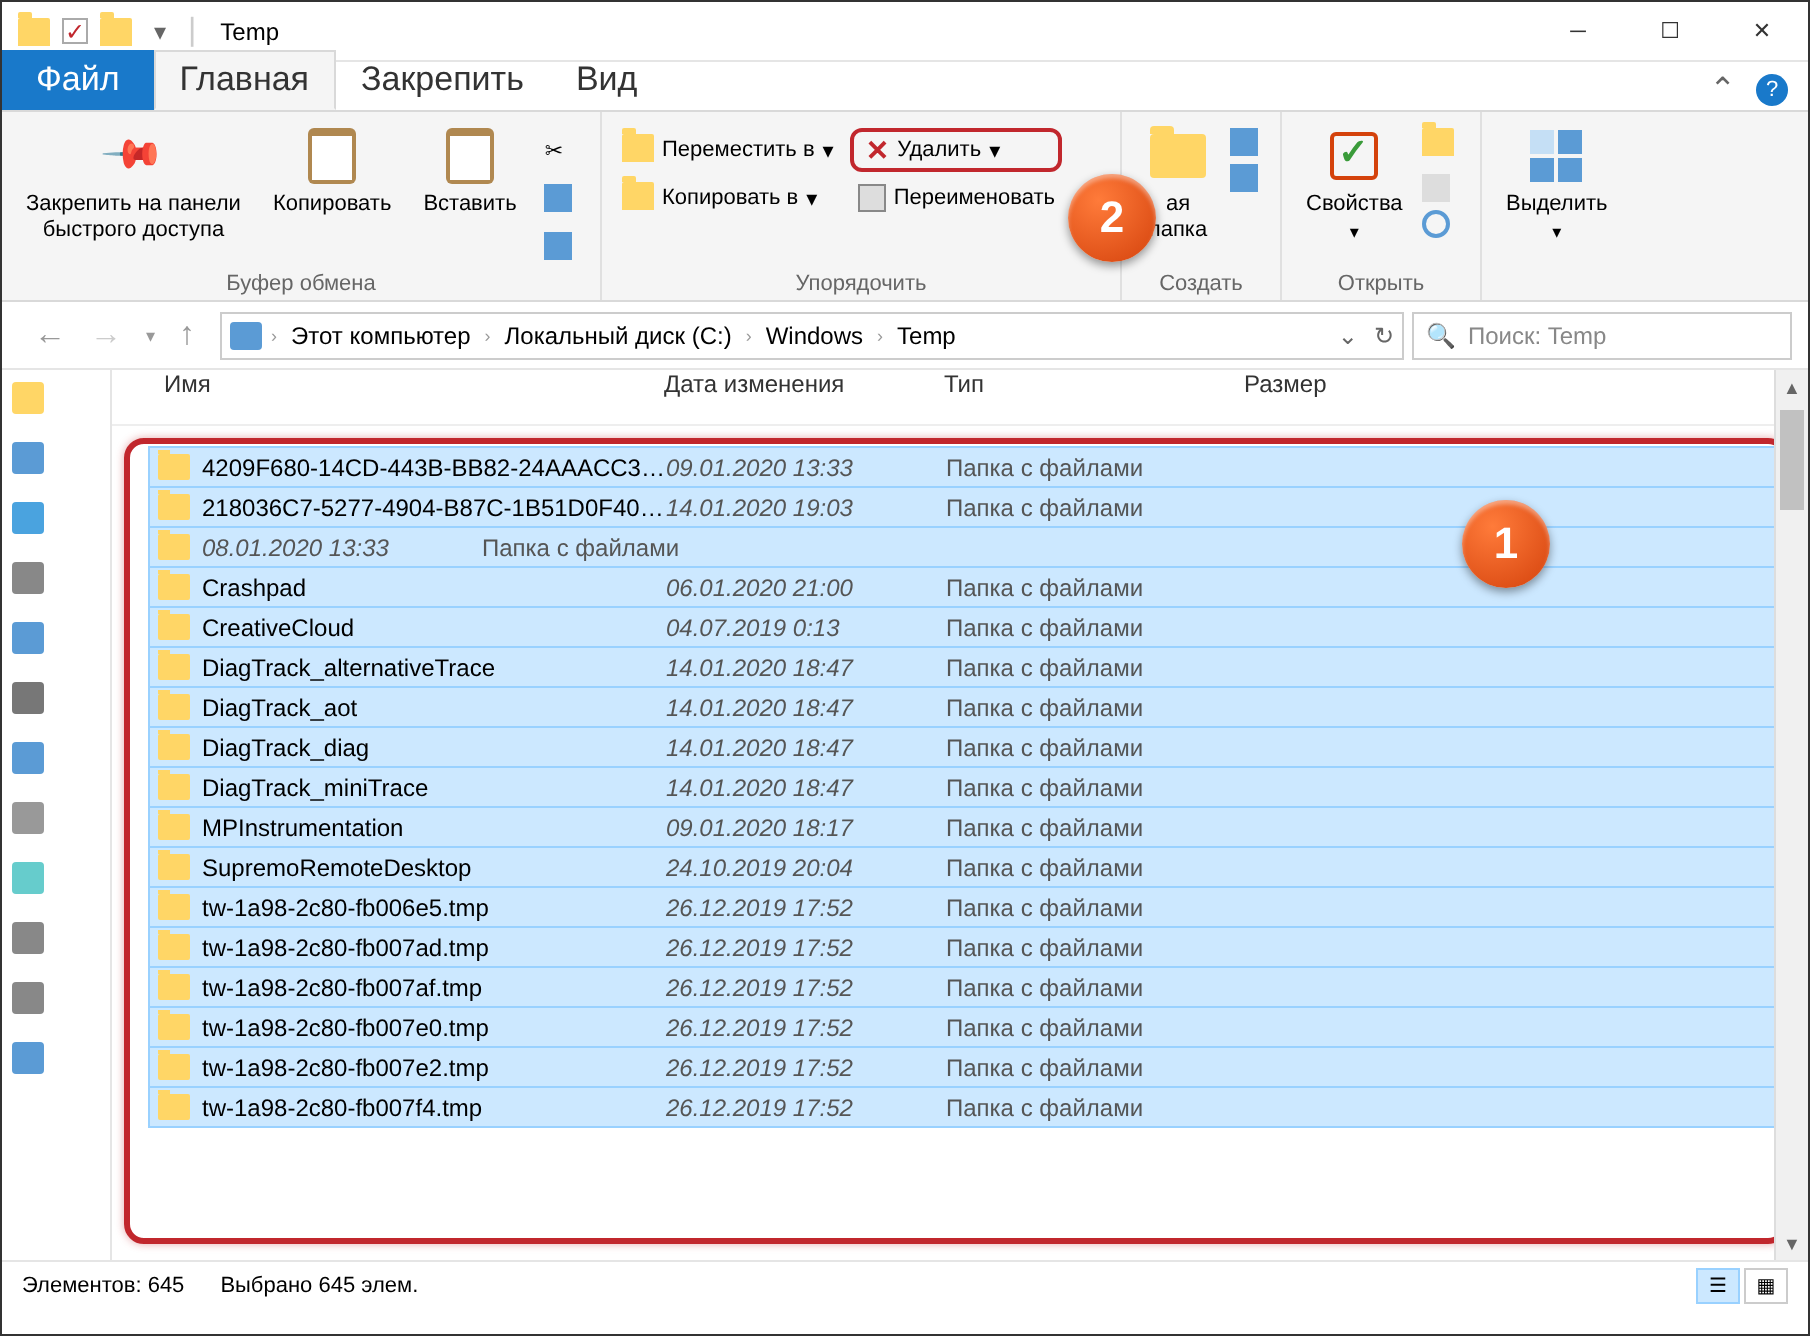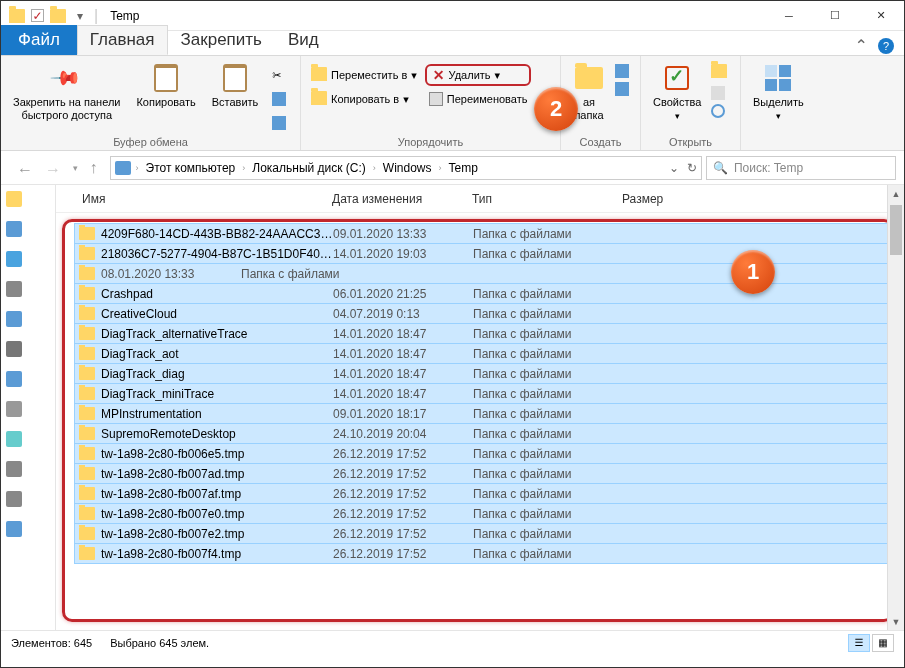--- a/index.html
+++ b/index.html
@@ -33,31 +33,31 @@
 .breadcrumb { flex: 1; border: 1px solid #ccc; height: 24px; display: flex; align-items: center; padding: 0 4px; font-size: 12px; gap: 2px; }
 .breadcrumb-sep { color: #999; font-size: 9px; padding: 0 3px; }
 .breadcrumb-item { padding: 0 2px; }
 .searchbox { width: 190px; border: 1px solid #ccc; height: 24px; display: flex; align-items: center; padding: 0 6px; font-size: 12px; color: #888; gap: 6px; }
 .content { display: flex; height: 445px; }
 .navpane { width: 55px; border-right: 1px solid #e5e5e5; overflow: hidden; padding: 6px 4px; }
 .nav-strip { width: 18px; height: 100%; display: flex; flex-direction: column; gap: 14px; align-items: center; }
 .nav-strip-item { width: 16px; height: 16px; background: #5b9bd5; border-radius: 2px; }
 .listview { flex: 1; position: relative; }
 .list-highlight { position: absolute; top: 34px; left: 6px; right: 10px; bottom: 8px; border: 3px solid #c1272d; border-radius: 10px; box-shadow: 0 0 4px rgba(193,39,45,0.4); pointer-events: none; }
-.columns { display: flex; height: 28px; align-items: center; font-size: 12px; color: #333; padding-left: 26px; border-bottom: 1px solid #eee; }
+.columns { display: flex; height: 28px; font-size: 12px; color: #333; padding-left: 26px; border-bottom: 1px solid #eee; }
 .col-name { width: 250px; }
 .col-date { width: 140px; }
 .col-type { width: 150px; }
 .col-size { width: 80px; }
 .rows { padding: 10px 12px 4px 18px; }
 .row { display: flex; align-items: center; height: 21px; font-size: 12px; background: #cce8ff; border: 1px solid #99d1ff; margin-bottom: -1px; padding-left: 4px; }
 .row-icon { width: 16px; height: 13px; background: #ffd666; border-radius: 1px; margin-right: 6px; position: relative; flex-shrink: 0; }
 .row-icon::before { content: ""; position: absolute; top: -2px; left: 0; width: 6px; height: 2px; background: #ffd666; }
 .row-name { width: 232px; white-space: nowrap; overflow: hidden; text-overflow: ellipsis; }
-.row-date { width: 140px; color: #555; }
+.row-date { width: 140px; color: #555; font-style: italic; }
 .row-type { width: 150px; color: #555; }
 .scrollbar-v { position: absolute; right: 0; top: 0; bottom: 0; width: 17px; background: #f0f0f0; border-left: 1px solid #ddd; }
 .scrollbar-v::before { content: ""; position: absolute; top: 20px; left: 2px; right: 2px; height: 50px; background: #c1c1c1; }
 .scroll-arrow { position: absolute; left: 0; right: 0; height: 17px; display: flex; align-items: center; justify-content: center; font-size: 9px; color: #666; }
 .statusbar { height: 24px; border-top: 1px solid #e5e5e5; display: flex; align-items: center; font-size: 11px; padding: 0 10px; gap: 18px; }
 .statusbar-right { margin-left: auto; display: flex; gap: 2px; }
 .view-btn { width: 22px; height: 18px; border: 1px solid #ccc; display: flex; align-items: center; justify-content: center; font-size: 10px; }
 .view-btn.active { background: #cce8ff; border-color: #99d1ff; }
 .annotation { position: absolute; width: 44px; height: 44px; border-radius: 50%; background: radial-gradient(circle at 35% 30%, #ff7b3a, #d4420c); box-shadow: 0 2px 5px rgba(0,0,0,0.4), inset 0 2px 2px rgba(255,255,255,0.4); display: flex; align-items: center; justify-content: center; color: #fff; font-size: 22px; font-weight: bold; z-index: 100; }
 .pin-icon { transform: rotate(45deg); font-size: 20px; color: #555; }
@@ -282,21 +282,21 @@
           <span class="row-type">Папка с файлами</span>
         </div>
         <div class="row">
           <span class="row-icon"></span>
           <span class="row-date">08.01.2020 13:33</span>
           <span class="row-type">Папка с файлами</span>
         </div>
         <div class="row">
           <span class="row-icon"></span>
           <span class="row-name">Crashpad</span>
-          <span class="row-date">06.01.2020 21:25</span>
+          <span class="row-date">06.01.2020 21:00</span>
           <span class="row-type">Папка с файлами</span>
         </div>
         <div class="row">
           <span class="row-icon"></span>
           <span class="row-name">CreativeCloud</span>
           <span class="row-date">04.07.2019 0:13</span>
           <span class="row-type">Папка с файлами</span>
         </div>
         <div class="row">
           <span class="row-icon"></span>

